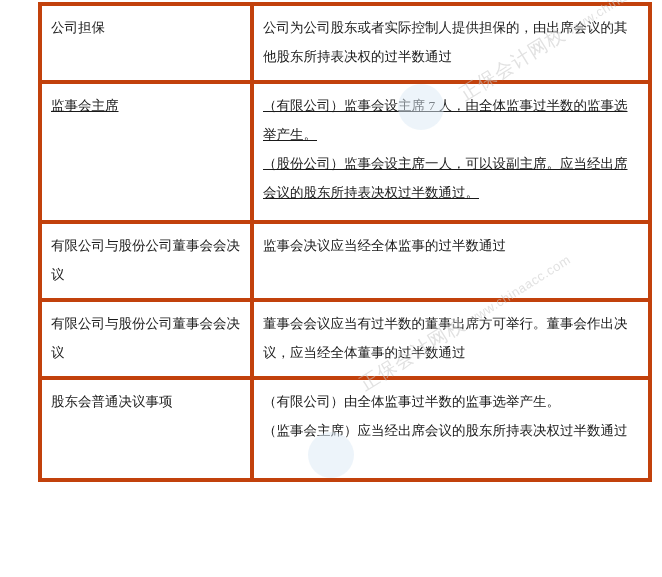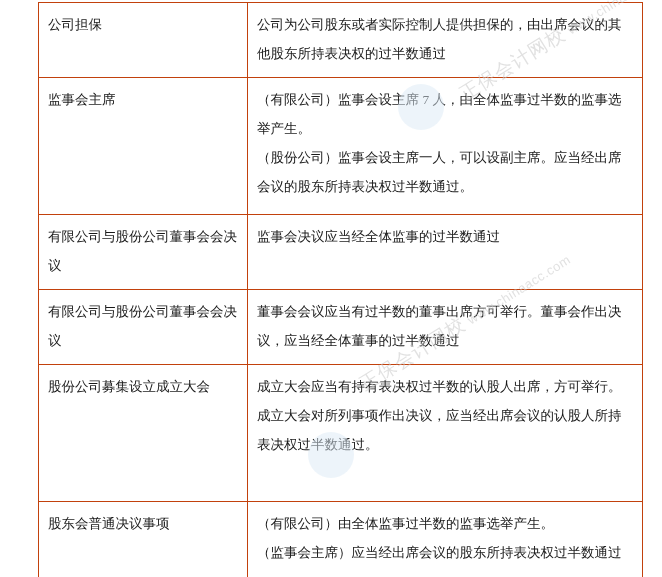--- a/index.html
+++ b/index.html
@@ -53,34 +53,34 @@
   #doc-table {
     position: absolute;
     left: 38px;
     top: 2px;
     width: 566px;
     border-collapse: collapse;
     table-layout: fixed;
     z-index: 2;
   }
   #doc-table td {
-    border: 1px solid #c2410c;
+    border: 4px solid #c2410c;
     vertical-align: top;
     padding: 7px 9px 9px 9px;
     font-size: 13.5px;
     line-height: 29px;
   }
   td.term-cell {
     width: 190px;
   }
   td.desc-cell {
     width: 376px;
   }
   .row-h1 td { height: 56px; }
-  .row-h2 td { height: 120px; }
+  .row-h2 td { height: 120px; text-decoration: underline; }
   .row-h3 td { height: 53px; }
   .row-h4 td { height: 53px; }
   .row-h5 td { height: 120px; }
   .row-h6 td { height: 82px; }
 
   .para { margin: 0; }
 </style>
 </head>
 <body>
 
@@ -124,27 +124,20 @@
       </td>
     </tr>
 
     <tr class="row-h4">
       <td class="term-cell">有限公司与股份公司董事会会决议</td>
       <td class="desc-cell">
         <p class="para">董事会会议应当有过半数的董事出席方可举行。董事会作出决议，应当经全体董事的过半数通过</p>
       </td>
     </tr>
 
-    <tr class="row-h5">
-      <td class="term-cell">股份公司募集设立成立大会</td>
-      <td class="desc-cell">
-        <p class="para">成立大会应当有持有表决权过半数的认股人出席，方可举行。</p>
-        <p class="para">成立大会对所列事项作出决议，应当经出席会议的认股人所持表决权过半数通过。</p>
-      </td>
-    </tr>
 
     <tr class="row-h6">
       <td class="term-cell">股东会普通决议事项</td>
       <td class="desc-cell">
         <p class="para">（有限公司）由全体监事过半数的监事选举产生。</p>
         <p class="para">（监事会主席）应当经出席会议的股东所持表决权过半数通过</p>
       </td>
     </tr>
 
   </tbody>

